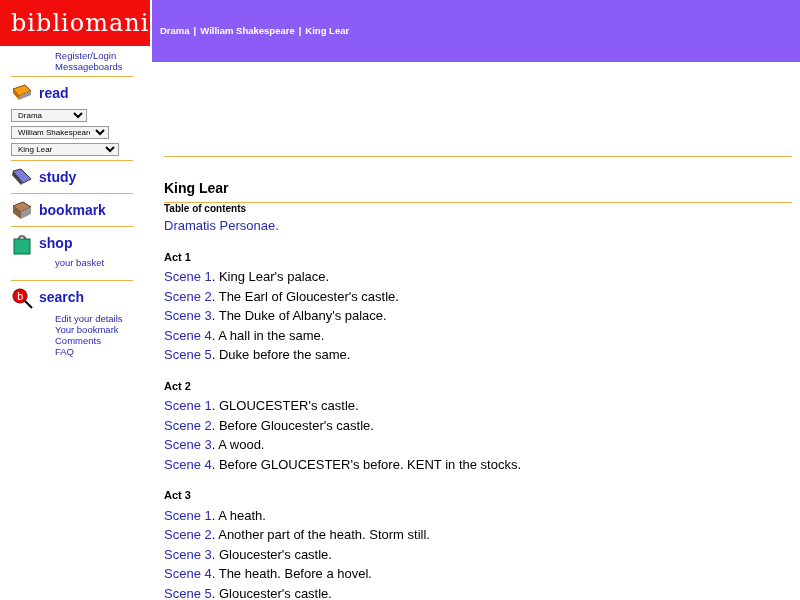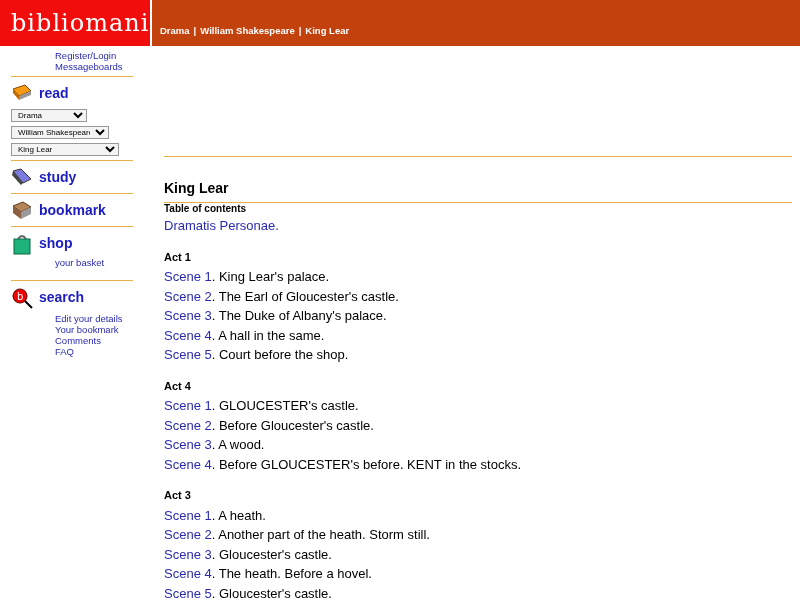--- a/index.html
+++ b/index.html
@@ -1,21 +1,21 @@
 <!DOCTYPE html>
 <html><head>
 <meta charset="utf-8">
 <style>
   html, body { margin:0; padding:0; background:#fff; width:800px; height:600px; overflow:hidden; }
   body { font-family: "Liberation Sans", sans-serif; font-size:11px; color:#000; position:relative; }
   a { color:#2a2ab0; text-decoration:none; }
   #header { position:absolute; top:0; left:0; width:800px; height:46px; }
   #logo { position:absolute; left:0; top:0; width:150px; height:46px; background:#f20d0d; }
   #logo .txt { position:absolute; left:11px; top:9px; font-family:"DejaVu Serif", serif; font-size:24px; color:#fff; letter-spacing:1px; }
-  #crumbs { position:absolute; left:152px; top:0; width:648px; height:46px; background:#c2410c;text-align:center; }
+  #crumbs { position:absolute; left:152px; top:0; width:648px; height:62px; background:#8b5cf6;text-align:center; }
   #crumbs .c { position:absolute; left:8px; top:25px; color:#fff; font-weight:bold; font-size:9.5px; }
   #crumbs .sep { margin:0 4px; }
   #sidebar { position:absolute; left:11px; top:50px; width:122px; }
   .sl { display:block; font-size:9.5px; line-height:11px; color:#2a2ab0;padding-left:44px; }
   .hr { height:1px; background:#e8b04a; margin:0; border:none; }
   .section { display:flex; align-items:center; height:32px; }
   .section .lbl { font-size:14px; font-weight:bold; color:#1c1cbf; margin-left:6px; }
   .icon { width:22px; height:20px; display:inline-block; position:relative; }
   select { font-family:"Liberation Sans", sans-serif; font-size:8px; height:13px; padding:0 2px; border:1px solid #999; background:#f4f4f4; display:block; margin-bottom:4px; }
   #main { position:absolute; left:164px; top:150px; width:628px; }
@@ -116,22 +116,22 @@
   <div class="rule"></div>
   <div class="toc-h">Table of contents</div>
   <div class="line" style="margin-top:2px"><a>Dramatis Personae.</a></div>
 
   <div id="acts">
       <div class="act">Act 1</div>
       <div class="line"><a>Scene 1</a><span>. </span><span>King Lear's palace.</span></div>
       <div class="line"><a>Scene 2</a><span>. </span><span>The Earl of Gloucester's castle.</span></div>
       <div class="line"><a>Scene 3</a><span>. </span><span>The Duke of Albany's palace.</span></div>
       <div class="line"><a>Scene 4</a><span>. </span><span>A hall in the same.</span></div>
-      <div class="line"><a>Scene 5</a><span>. </span><span>Court before the shop.</span></div>
-      <div class="act">Act 4</div>
+      <div class="line"><a>Scene 5</a><span>. </span><span>Duke before the same.</span></div>
+      <div class="act">Act 2</div>
       <div class="line"><a>Scene 1</a><span>. </span><span>GLOUCESTER's castle.</span></div>
       <div class="line"><a>Scene 2</a><span>. </span><span>Before Gloucester's castle.</span></div>
       <div class="line"><a>Scene 3</a><span>. </span><span>A wood.</span></div>
       <div class="line"><a>Scene 4</a><span>. </span><span>Before GLOUCESTER's before. KENT in the stocks.</span></div>
       <div class="act">Act 3</div>
       <div class="line"><a>Scene 1</a><span>. </span><span>A heath.</span></div>
       <div class="line"><a>Scene 2</a><span>. </span><span>Another part of the heath. Storm still.</span></div>
       <div class="line"><a>Scene 3</a><span>. </span><span>Gloucester's castle.</span></div>
       <div class="line"><a>Scene 4</a><span>. </span><span>The heath. Before a hovel.</span></div>
       <div class="line"><a>Scene 5</a><span>. </span><span>Gloucester's castle.</span></div>

